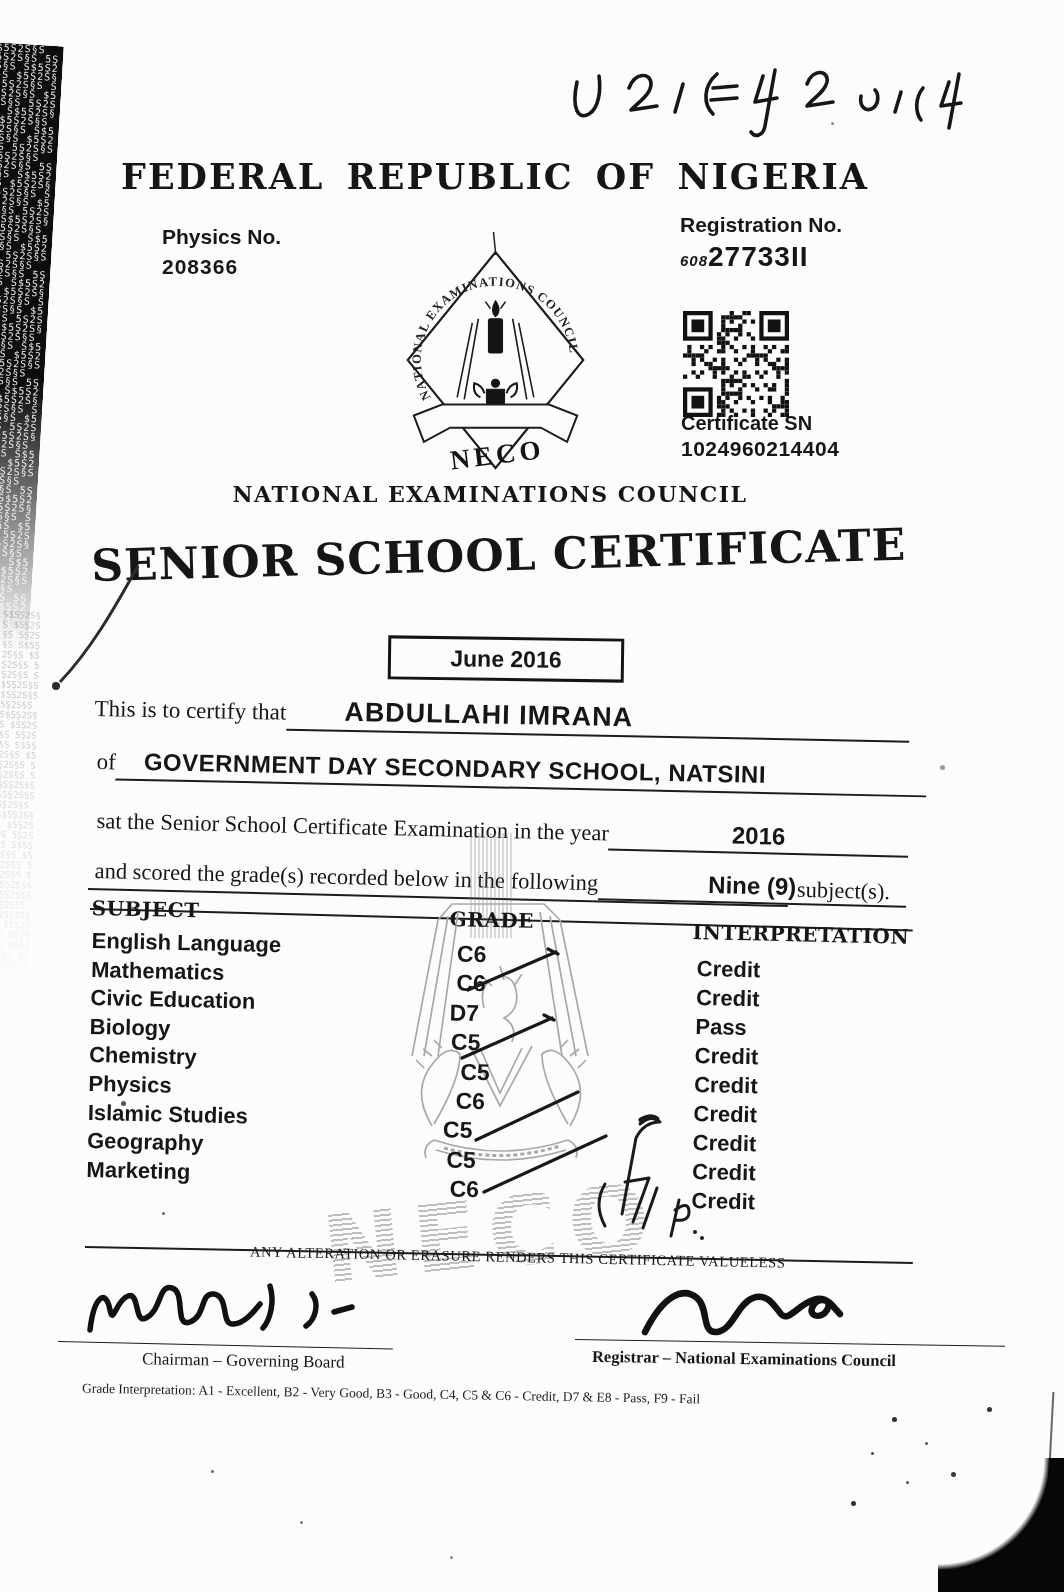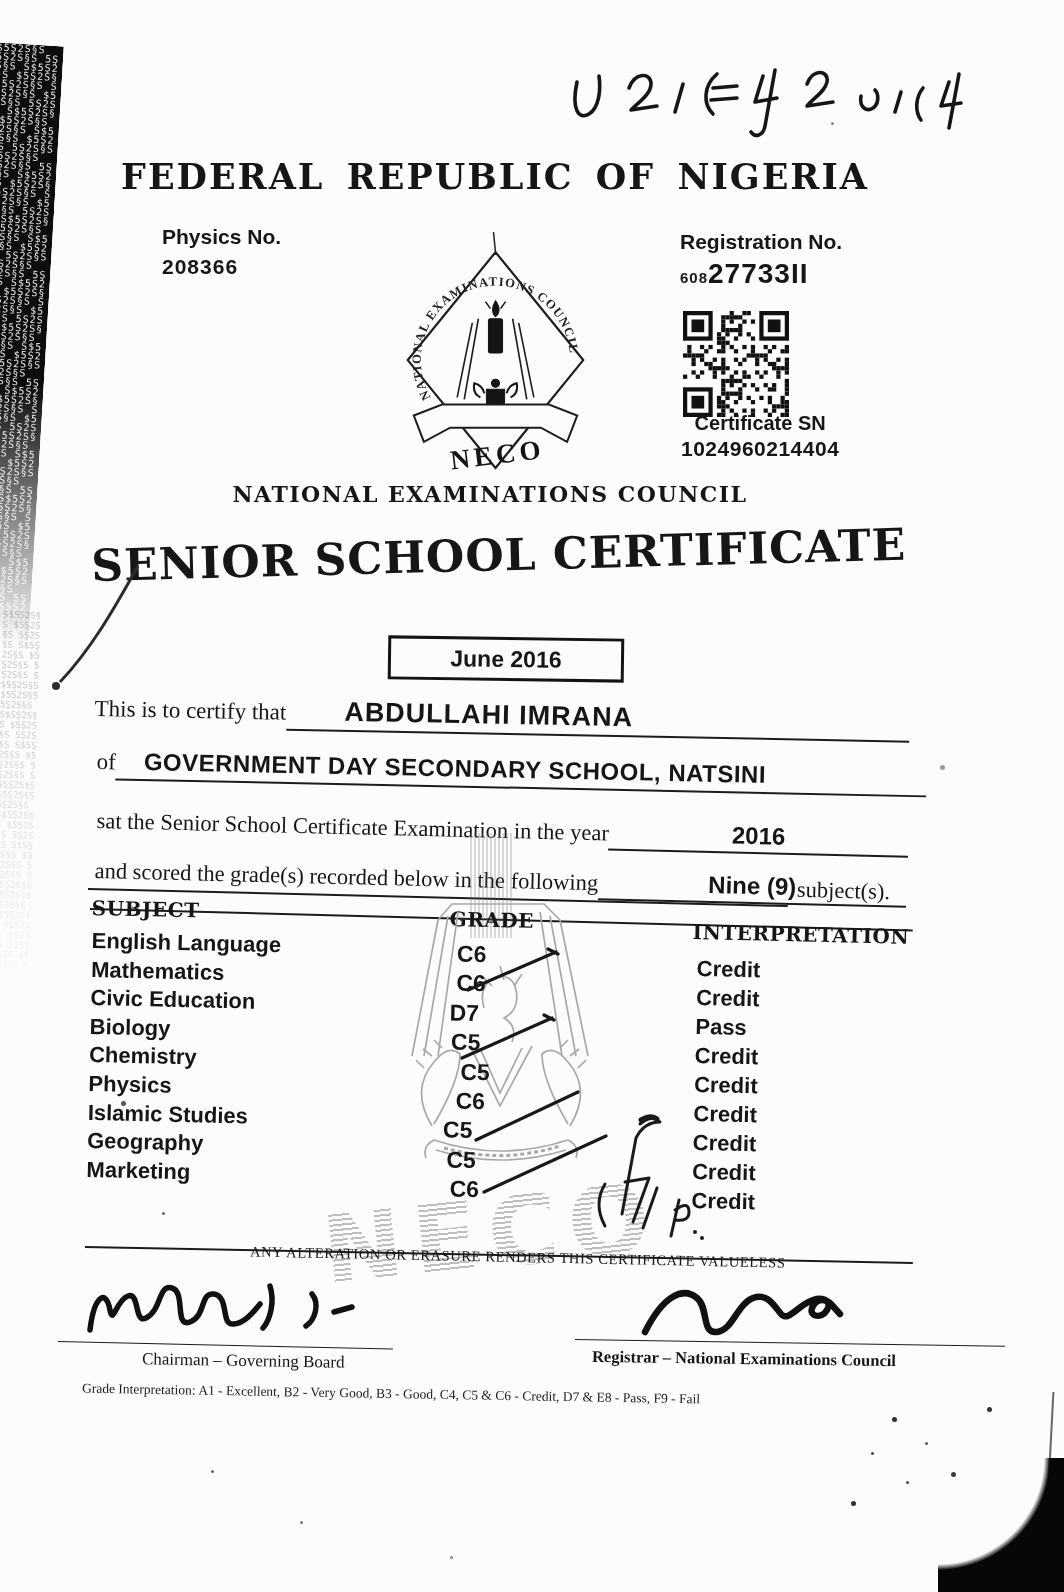--- a/index.html
+++ b/index.html
@@ -17,25 +17,25 @@
          mask-image:linear-gradient(to bottom,#000 55%,transparent 97%);}
   #strip2{left:-4px;top:610px;width:42px;height:420px;color:rgba(20,20,20,.45);
          font-family:"DejaVu Sans Mono",monospace;font-size:9px;line-height:10px;overflow:hidden;word-break:break-all;
          transform:rotate(2deg);opacity:.55;
          -webkit-mask-image:linear-gradient(to bottom,#000 20%,transparent 95%);
          mask-image:linear-gradient(to bottom,#000 20%,transparent 95%);}
 
   #country-title{left:0;top:156px;width:100%;text-align:center;transform:translateX(-37px);
          font-size:35px;font-weight:bold;letter-spacing:2px;word-spacing:8px;}
   #schoolno{left:162px;top:222px;font-size:21px;line-height:30px;font-weight:bold;}
-  #regblock{left:680px;top:230px;font-weight:bold;}
+  #regblock{left:680px;top:213px;font-weight:bold;}
   #regblock .lbl{font-size:21px;}
   #regblock .num{font-size:28px;letter-spacing:1px;}
-  #regblock .pre{font-size:15px;}
-  #snblock{left:681px;top:411px;font-weight:bold;line-height:25px;text-align:center;}
+  #regblock .pre{font-size:15px;font-style:italic;}
+  #snblock{left:681px;top:411px;font-weight:bold;line-height:25px;}
   #snblock .lbl{font-size:20px;}
   #snblock .num{font-size:21px;letter-spacing:.5px;}
   #council-title{left:0;top:481px;width:100%;text-align:center;transform:translateX(-42px);
          font-size:22px;font-weight:bold;letter-spacing:1.5px;}
   #cert-title{left:92px;top:540px;width:860px;white-space:nowrap;font-size:44px;font-weight:bold;
          letter-spacing:1px;transform:rotate(-1.5deg);transform-origin:left bottom;}
   #session-box{left:388px;top:637px;width:230px;height:38px;border:3px solid #141414;display:flex;
          align-items:center;justify-content:center;font-size:23px;font-weight:bold;transform:rotate(.8deg);}
 
   .formline{display:flex;align-items:baseline;transform-origin:left top;}

